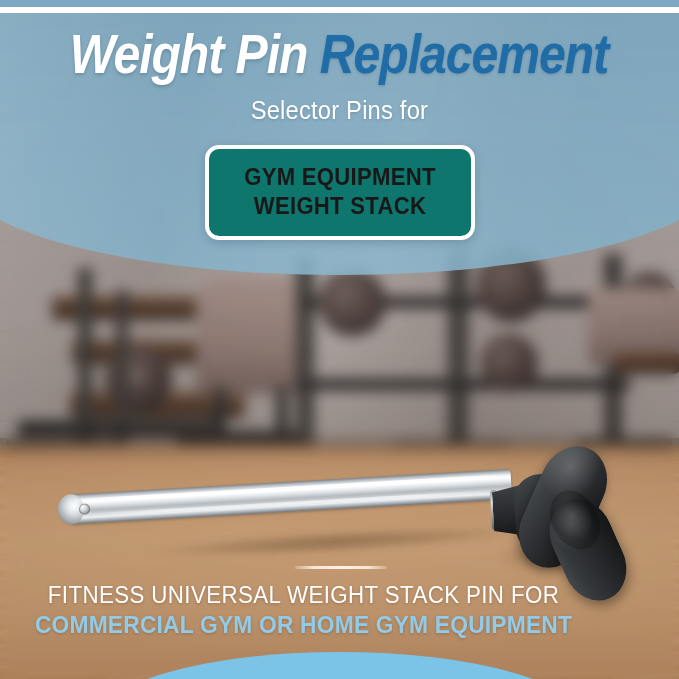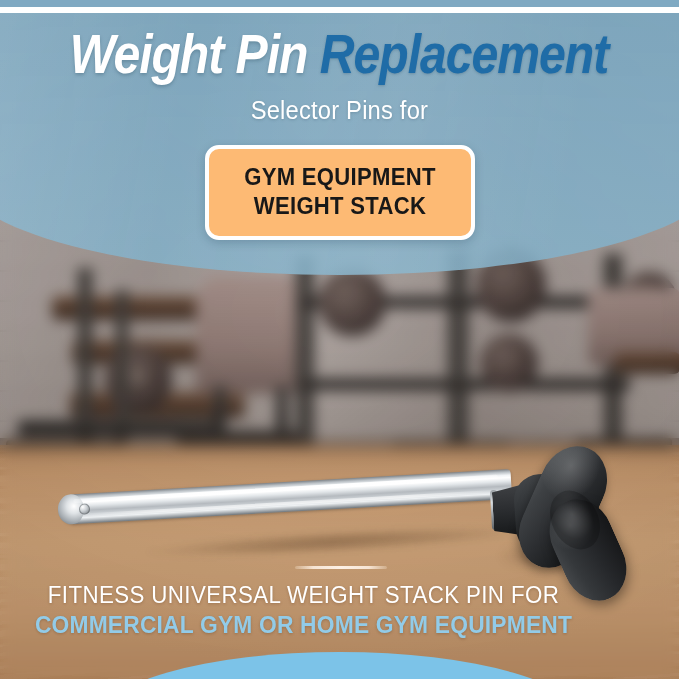--- a/index.html
+++ b/index.html
@@ -127,21 +127,21 @@
     font-weight:400;color:#ffffff;
     letter-spacing:.2px;
     transform:scaleX(.95);
     text-shadow:0 1px 3px rgba(30,60,80,.25);
   }
 
   .badge{
     margin-top:22px;
     width:262px;
     padding:14px 0 16px;
-    background:#fdba74;
+    background:#0f766e;
     border:4px solid #ffffff;
     border-radius:14px;
     box-shadow:0 3px 10px rgba(20,50,75,.22);
     text-align:center;
   }
   .badge-line{
     display:block;
     font-size:23px;line-height:1.24;
     font-weight:700;color:#181818;
     letter-spacing:.3px;

